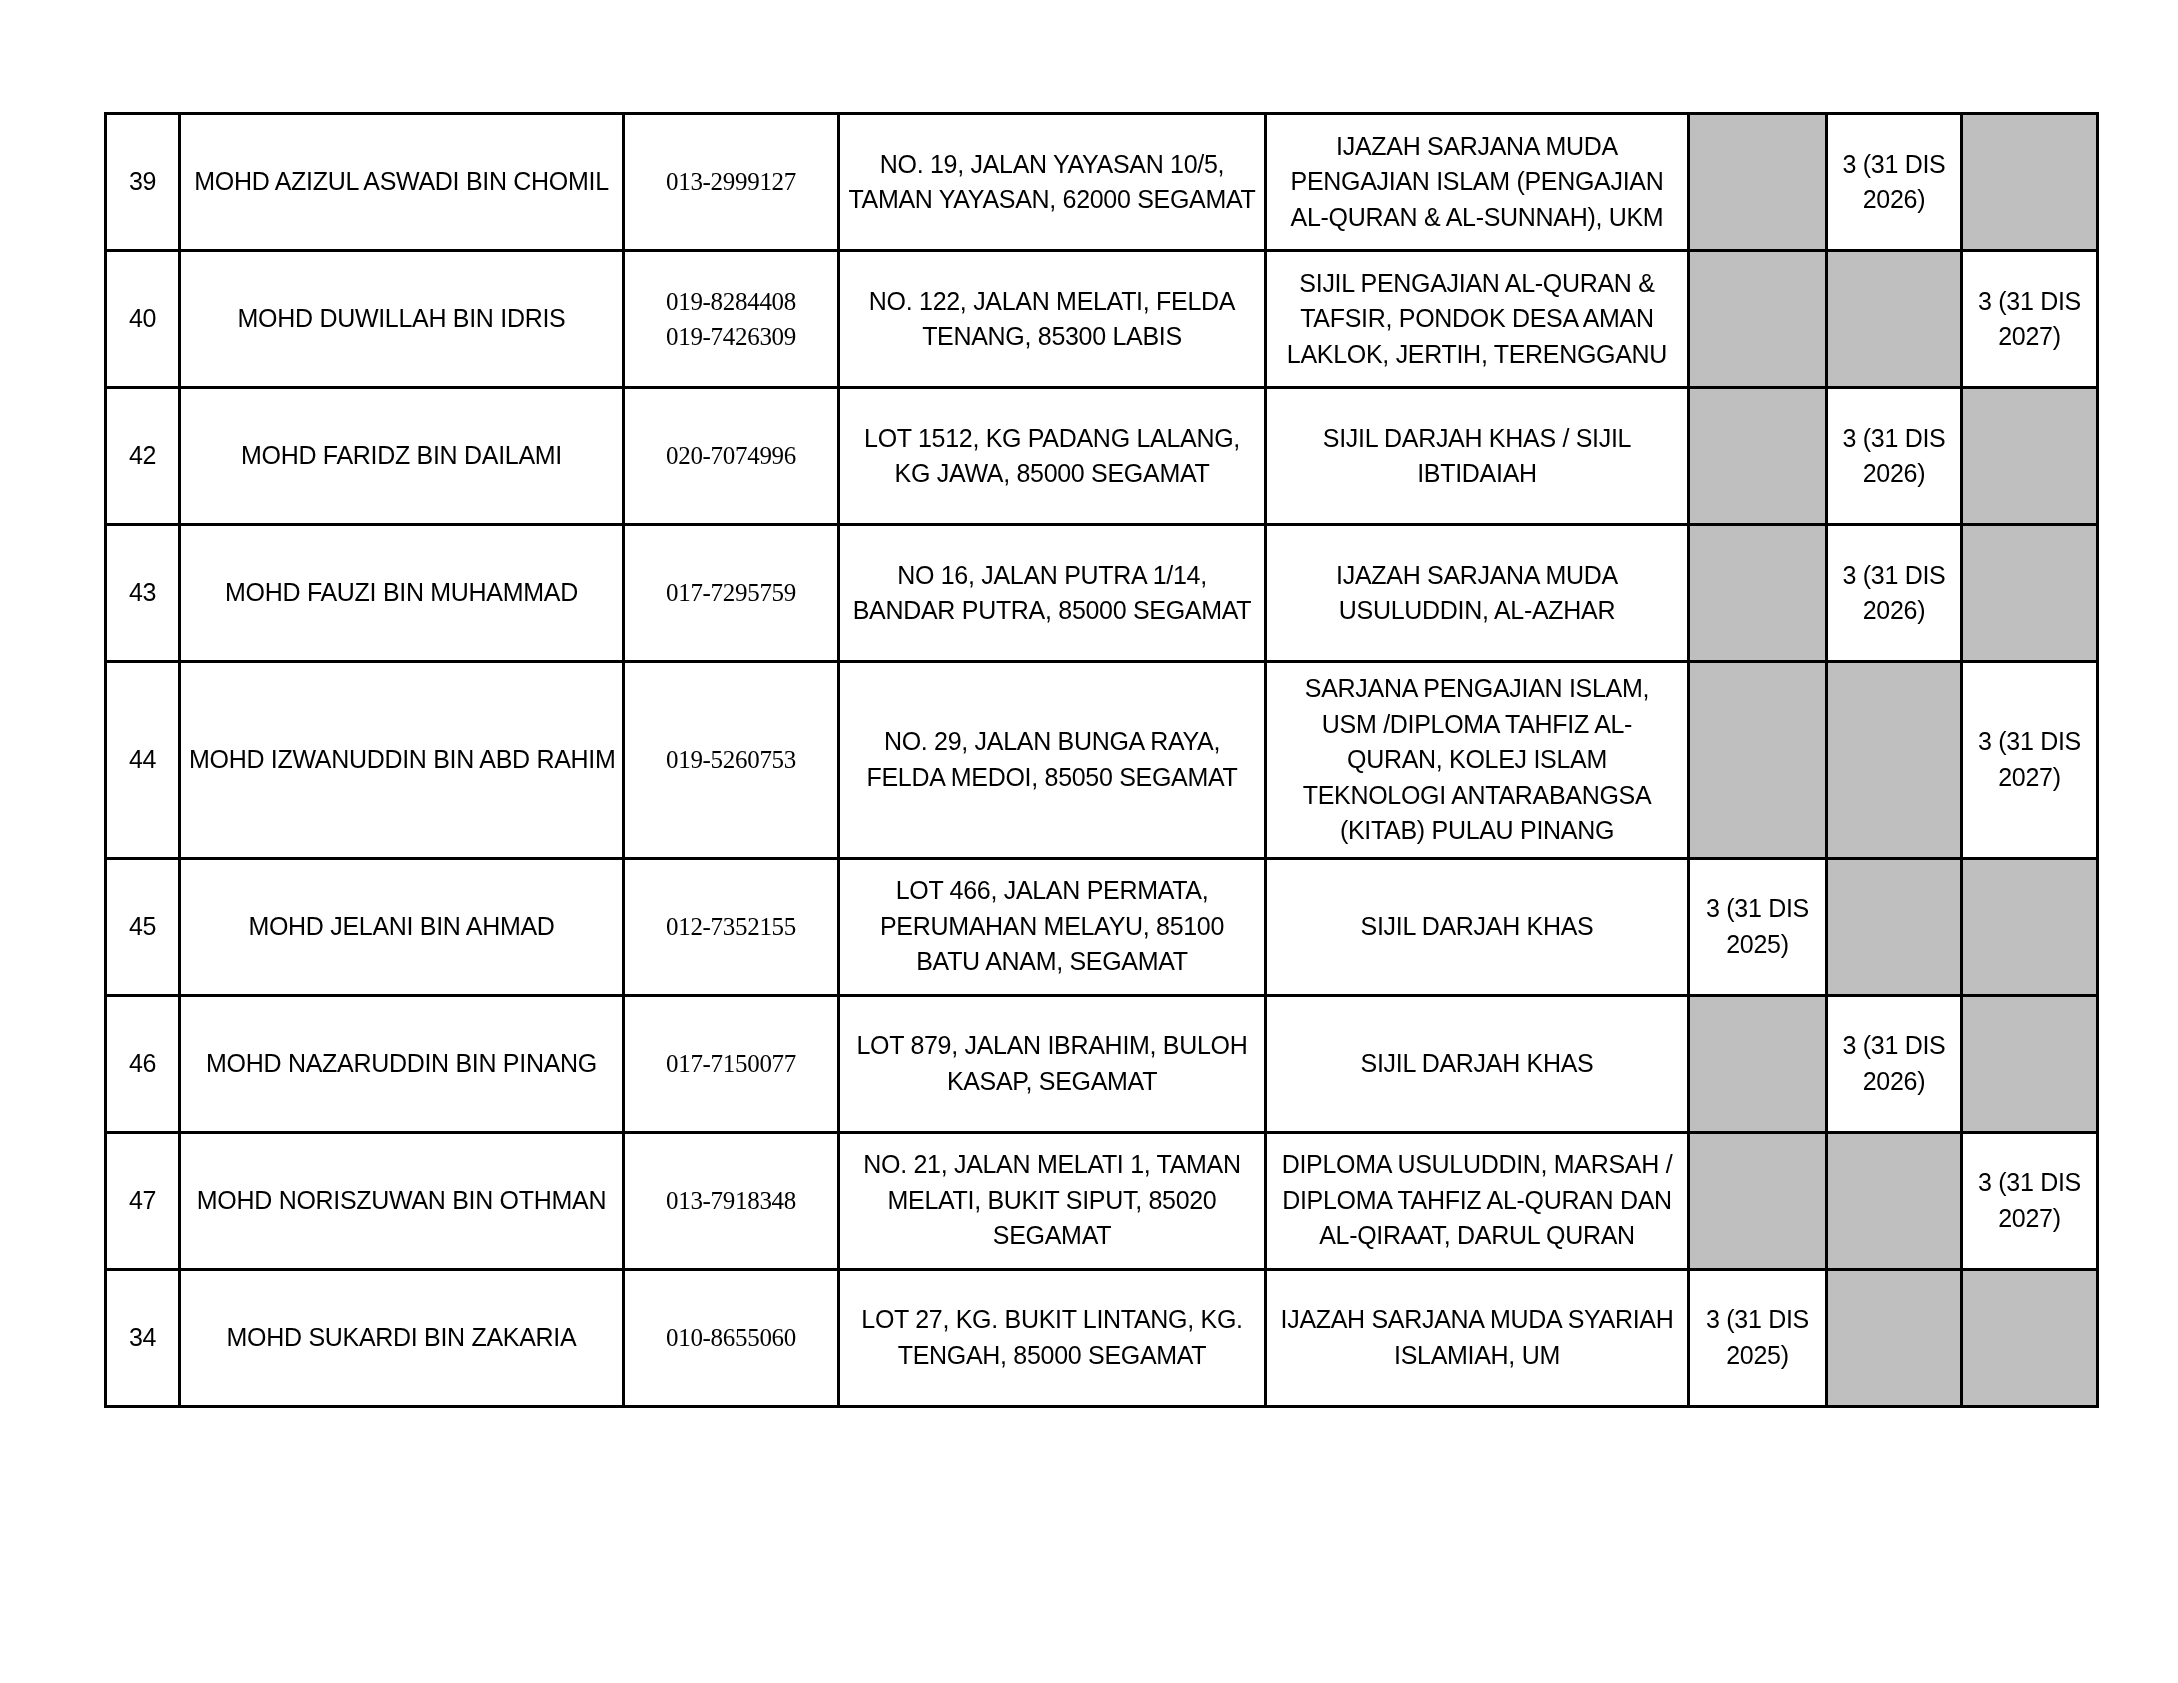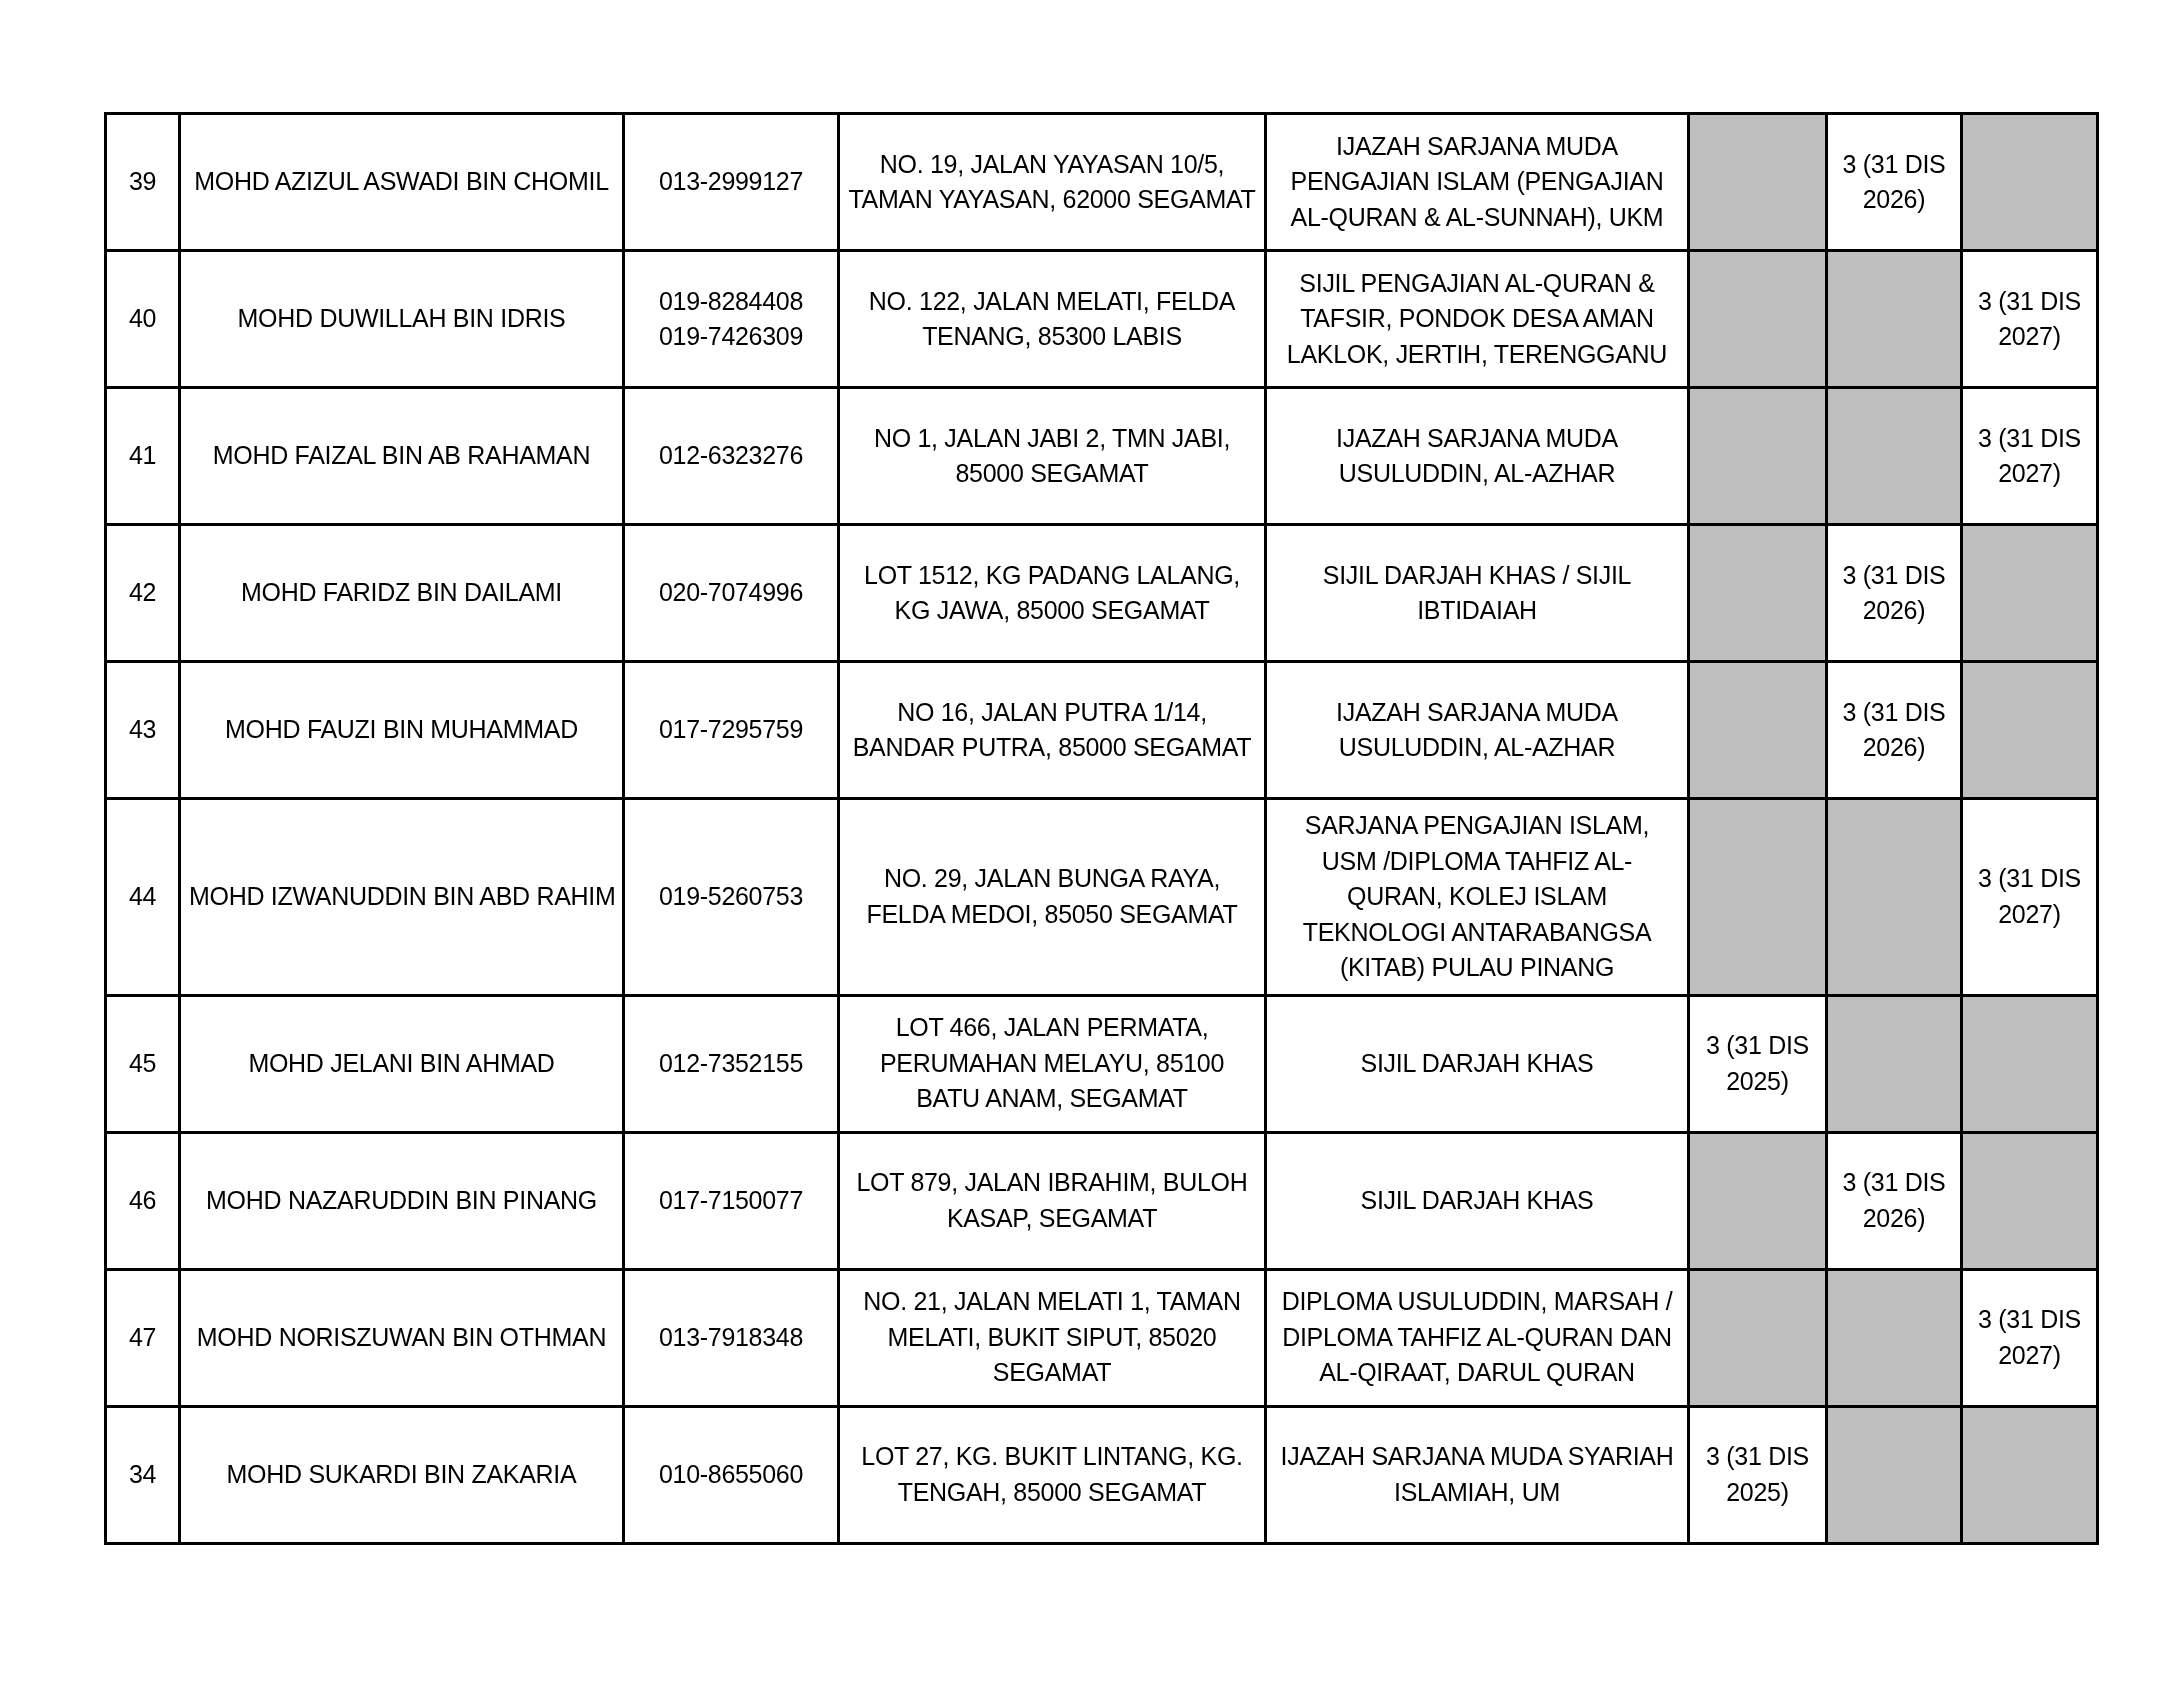--- a/index.html
+++ b/index.html
@@ -33,21 +33,21 @@
     padding: 8px 8px;
     letter-spacing: -0.3px;
     overflow: hidden;
     word-wrap: break-word;
   }
   table.member-table tr {
     height: 137px;
   }
   .c-no    { }
   .c-name  { white-space: nowrap; }
-  .c-phone { white-space: pre-line; }
+  .c-phone { white-space: pre-line; font-family: Liberation Serif, serif; }
   .c-addr  { }
   .c-qual  { }
   .c-date  { }
   td.shaded {
     background: #bfbfbf;
   }
 </style>
 </head>
 <body>
 
@@ -74,30 +74,20 @@
     <td class="c-date">3 (31 DIS 2026)</td>
     <td class="c-date shaded"></td>
   </tr>
         <tr>
     <td class="c-no">40</td>
     <td class="c-name">MOHD DUWILLAH BIN IDRIS</td>
     <td class="c-phone">019-8284408
 019-7426309</td>
     <td class="c-addr">NO. 122, JALAN MELATI, FELDA TENANG, 85300 LABIS</td>
     <td class="c-qual">SIJIL PENGAJIAN AL-QURAN &amp; TAFSIR, PONDOK DESA AMAN LAKLOK, JERTIH, TERENGGANU</td>
-    <td class="c-date shaded"></td>
-    <td class="c-date shaded"></td>
-    <td class="c-date">3 (31 DIS 2027)</td>
-  </tr>
-        <tr>
-    <td class="c-no">41</td>
-    <td class="c-name">MOHD FAIZAL BIN AB RAHAMAN</td>
-    <td class="c-phone">012-6323276</td>
-    <td class="c-addr">NO 1, JALAN JABI 2, TMN JABI, 85000 SEGAMAT</td>
-    <td class="c-qual">IJAZAH SARJANA MUDA USULUDDIN, AL-AZHAR</td>
     <td class="c-date shaded"></td>
     <td class="c-date shaded"></td>
     <td class="c-date">3 (31 DIS 2027)</td>
   </tr>
         <tr>
     <td class="c-no">42</td>
     <td class="c-name">MOHD FARIDZ BIN DAILAMI</td>
     <td class="c-phone">020-7074996</td>
     <td class="c-addr">LOT 1512, KG PADANG LALANG, KG JAWA, 85000 SEGAMAT</td>
     <td class="c-qual">SIJIL DARJAH KHAS / SIJIL IBTIDAIAH</td>

